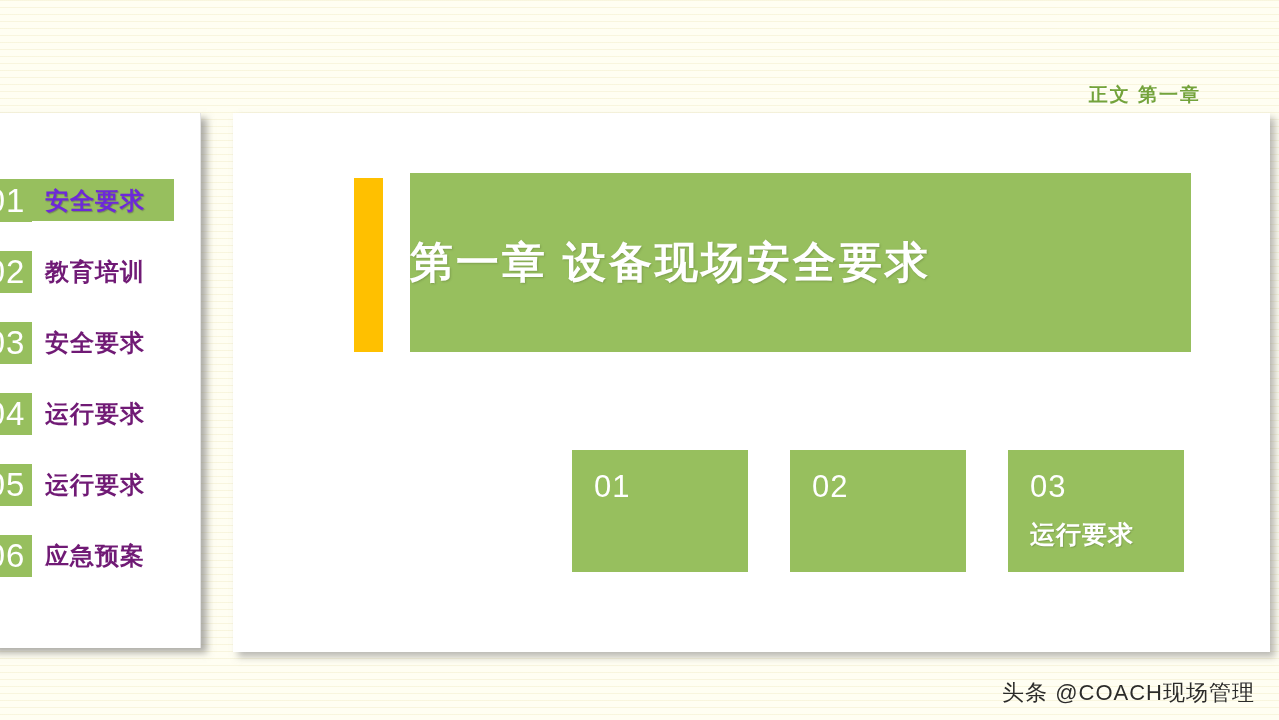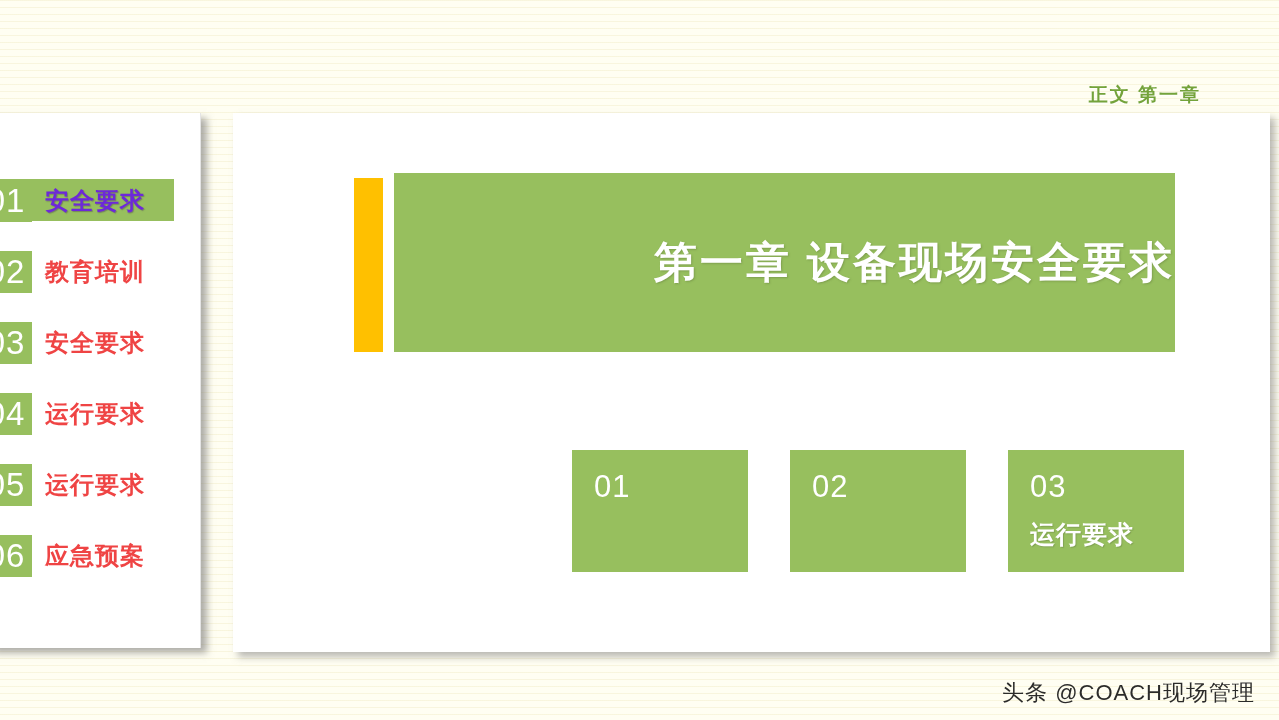--- a/index.html
+++ b/index.html
@@ -75,21 +75,21 @@
     text-align: center;
     letter-spacing: 1px;
     flex: 0 0 auto;
     box-sizing: border-box;
     padding-left: 4px;
   }
   .sb-label {
     margin-left: 13px;
     font-size: 24px;
     font-weight: bold;
-    color: #ef4444;
+    color: #701a75;
     letter-spacing: 1px;
     text-shadow: 1px 1px 0 rgba(255,255,255,0.95);
     white-space: nowrap;
   }
   .sidebar-item.active .sb-strip {
     position: absolute;
     left: -12px;
     top: 14px;
     height: 42px;
     width: 198px;
@@ -120,28 +120,28 @@
   .title-accent {
     position: absolute;
     left: 354px;
     top: 178px;
     width: 29px;
     height: 174px;
     background: #FFC000;
   }
   .title-banner {
     position: absolute;
-    left: 394px;
+    left: 410px;
     top: 173px;
     width: 781px;
     height: 179px;
     background: #97BF5E;
     display: flex;
     align-items: center;
-    justify-content: flex-end;
+    justify-content: flex-start;
   }
   .title-banner-text {
     color: #FFFFFF;
     font-size: 43px;
     font-weight: bold;
     letter-spacing: 3px;
     white-space: nowrap;
     text-shadow: 1px 1px 2px rgba(80,100,50,0.35);
   }
 

